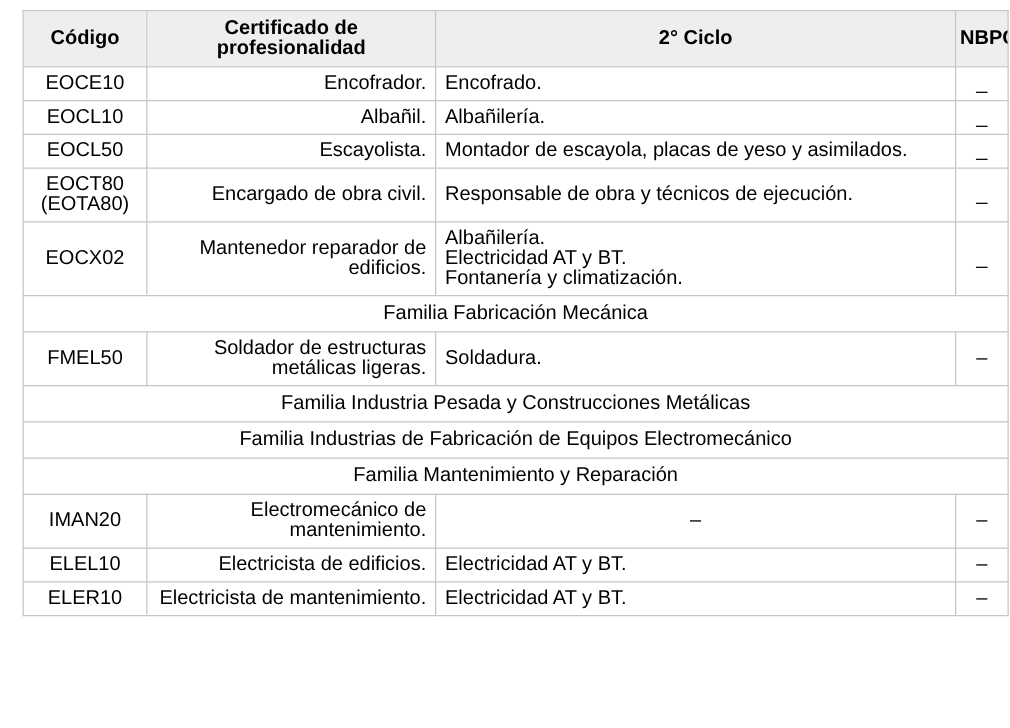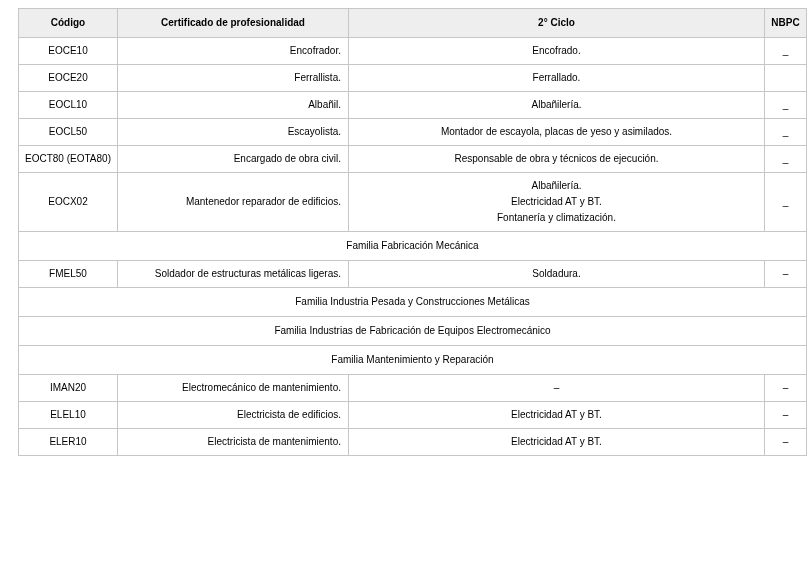--- a/index.html
+++ b/index.html
@@ -19,40 +19,40 @@
     width: 788px;
   }
   table.cert-table {
     border-collapse: collapse;
     table-layout: fixed;
     width: 788px;
   }
   table.cert-table th,
   table.cert-table td {
     border: 1px solid #c6c6c6;
-    font-size: 10px;
+    font-size: 16px;
     line-height: 16px;
     overflow: hidden;
   }
   table.cert-table th {
     background: #eeeeee;
     font-weight: bold;
     text-align: center;
     padding: 6px 3px;
   }
   td.cell-code {
     text-align: center;
     padding: 5px 2px;
   }
   td.cell-cert {
     text-align: right;
     padding: 5px 7px;
   }
   td.cell-ciclo {
-    text-align: center;
+    text-align: left;
     padding: 5px 7px;
     vertical-align: middle;
   }
   td.cell-ciclo.center {
     text-align: center;
   }
   td.cell-nbpc {
     text-align: center;
     padding: 5px 2px;
   }
@@ -85,28 +85,20 @@
       </tr>
     </thead>
     <tbody>
         <tr>
           <td class="cell-code">EOCE10</td>
           <td class="cell-cert">Encofrador.</td>
           <td class="cell-ciclo">
             <span class="ciclo-line">Encofrado.</span>
           </td>
           <td class="cell-nbpc">_</td>
-        </tr>
-        <tr>
-          <td class="cell-code">EOCE20</td>
-          <td class="cell-cert">Ferrallista.</td>
-          <td class="cell-ciclo">
-            <span class="ciclo-line">Ferrallado.</span>
-          </td>
-          <td class="cell-nbpc"></td>
         </tr>
         <tr>
           <td class="cell-code">EOCL10</td>
           <td class="cell-cert">Albañil.</td>
           <td class="cell-ciclo">
             <span class="ciclo-line">Albañilería.</span>
           </td>
           <td class="cell-nbpc">_</td>
         </tr>
         <tr>

